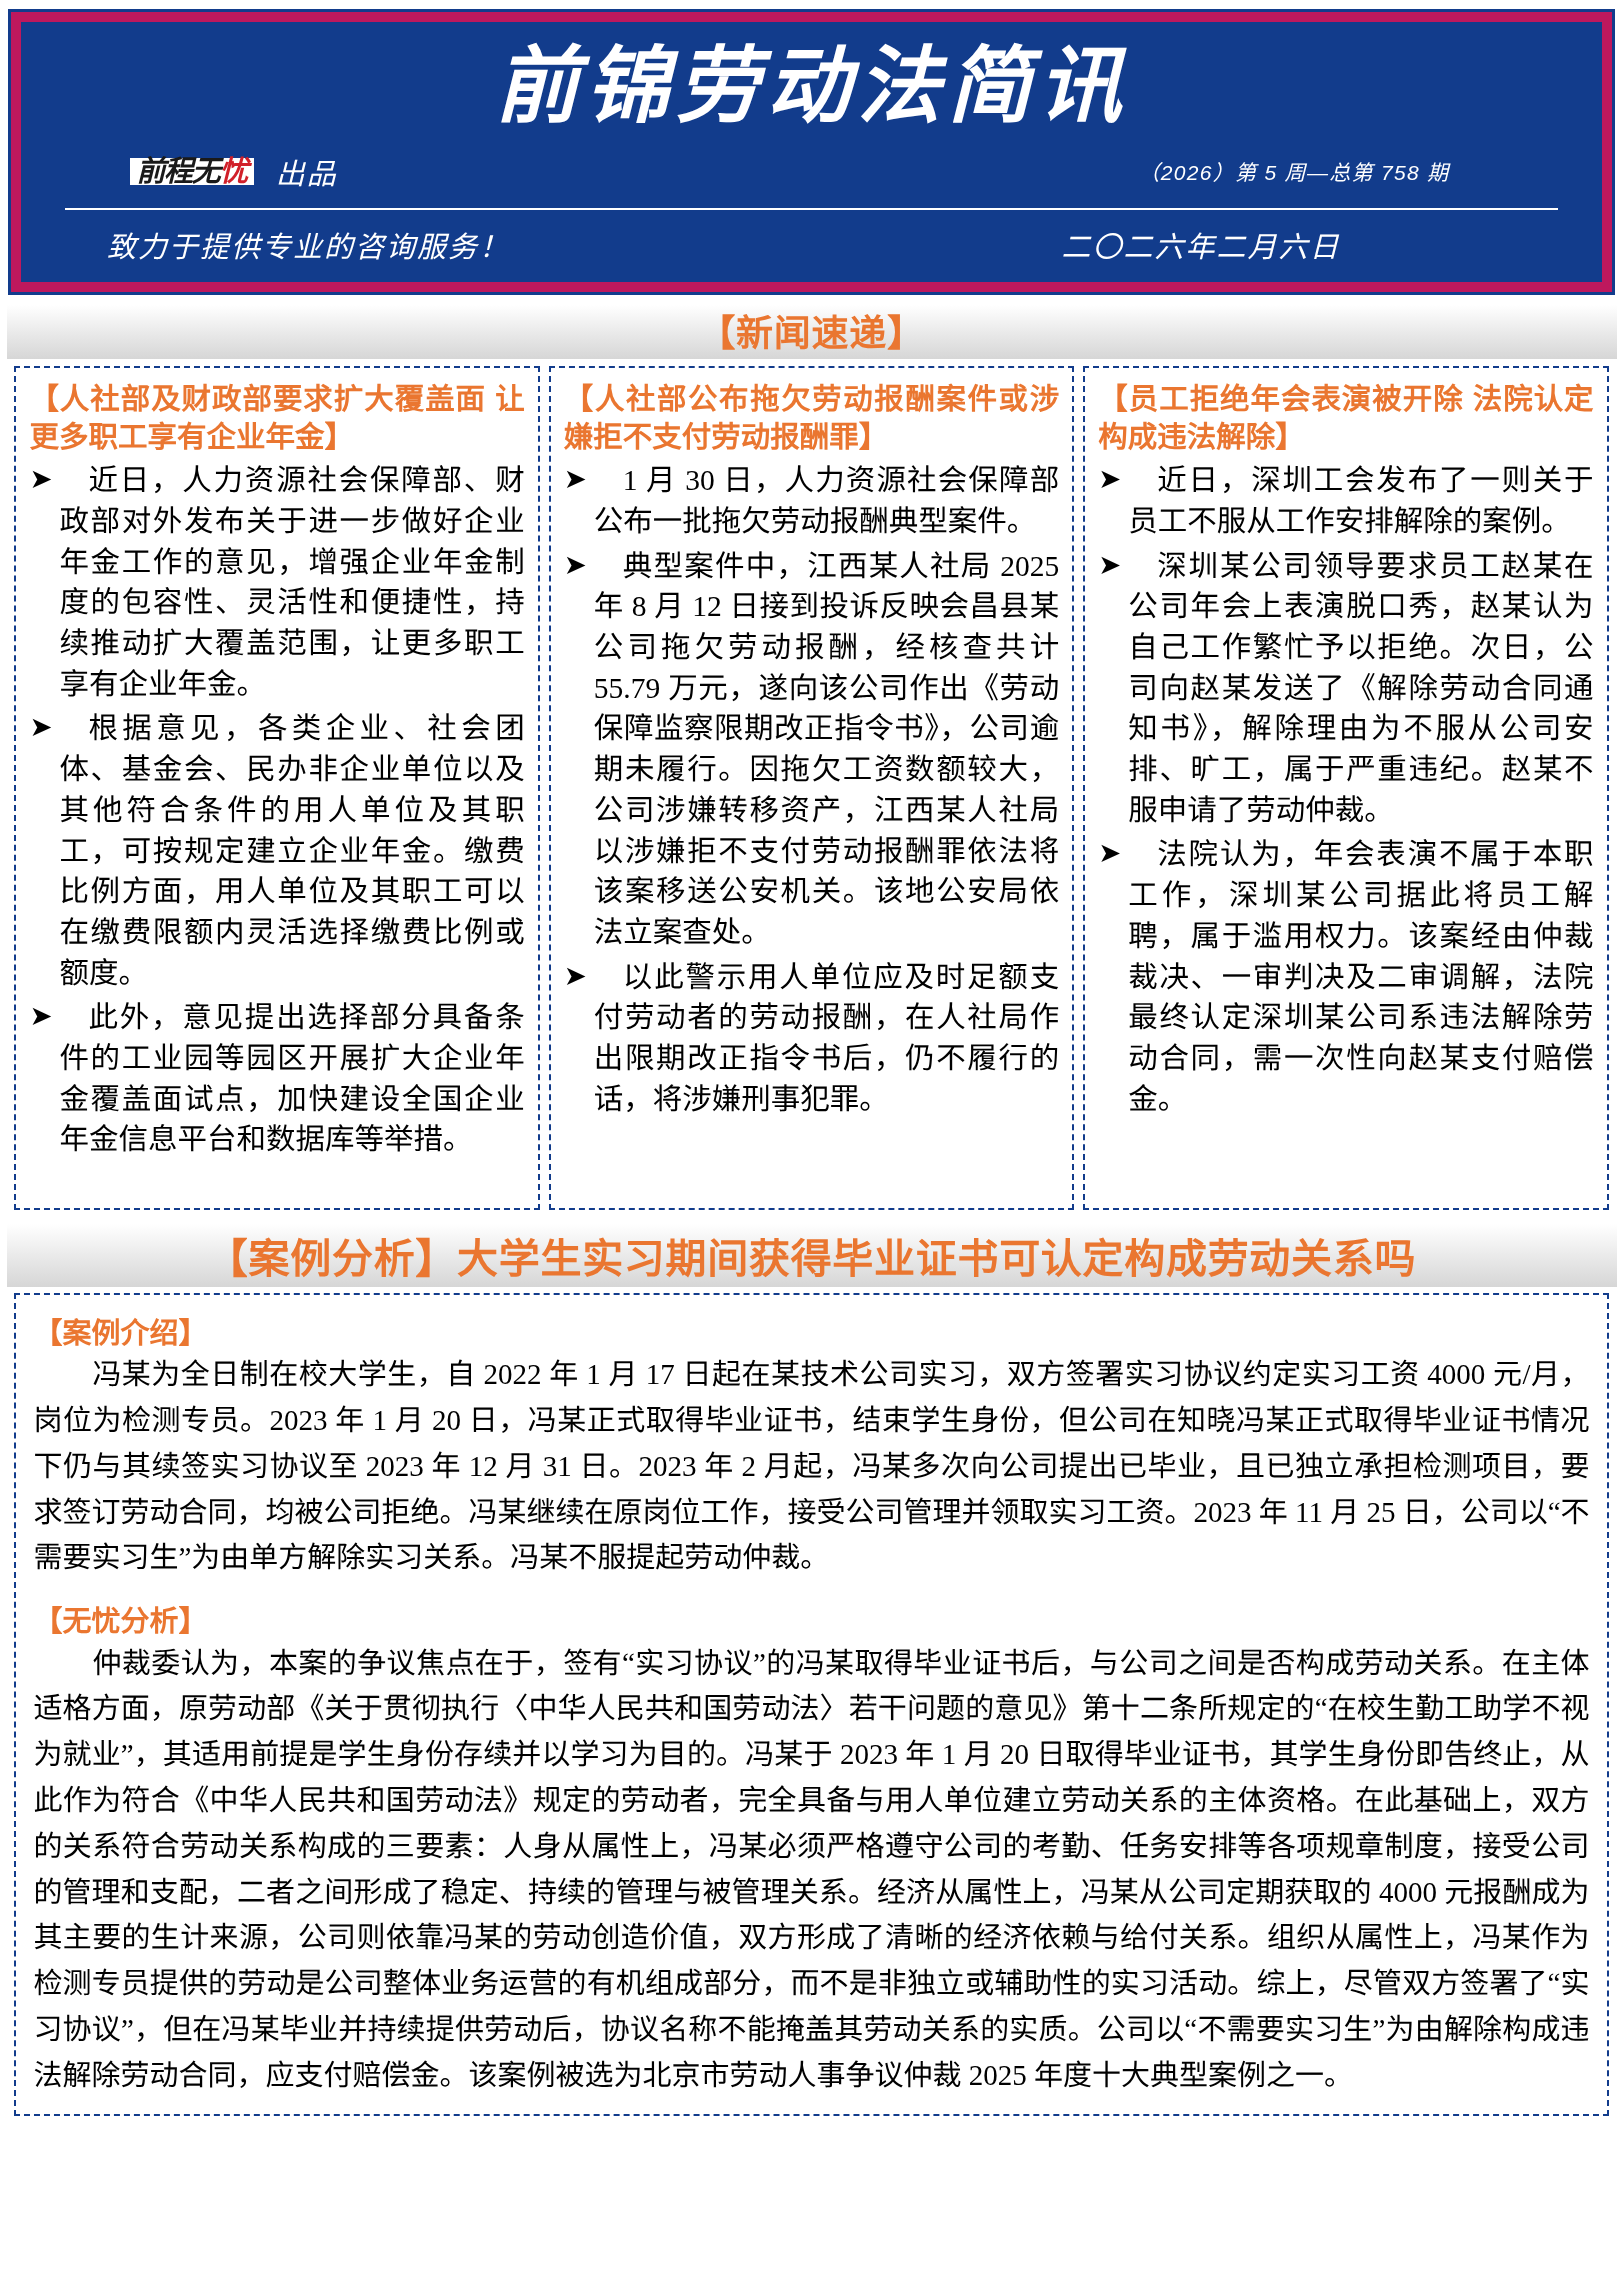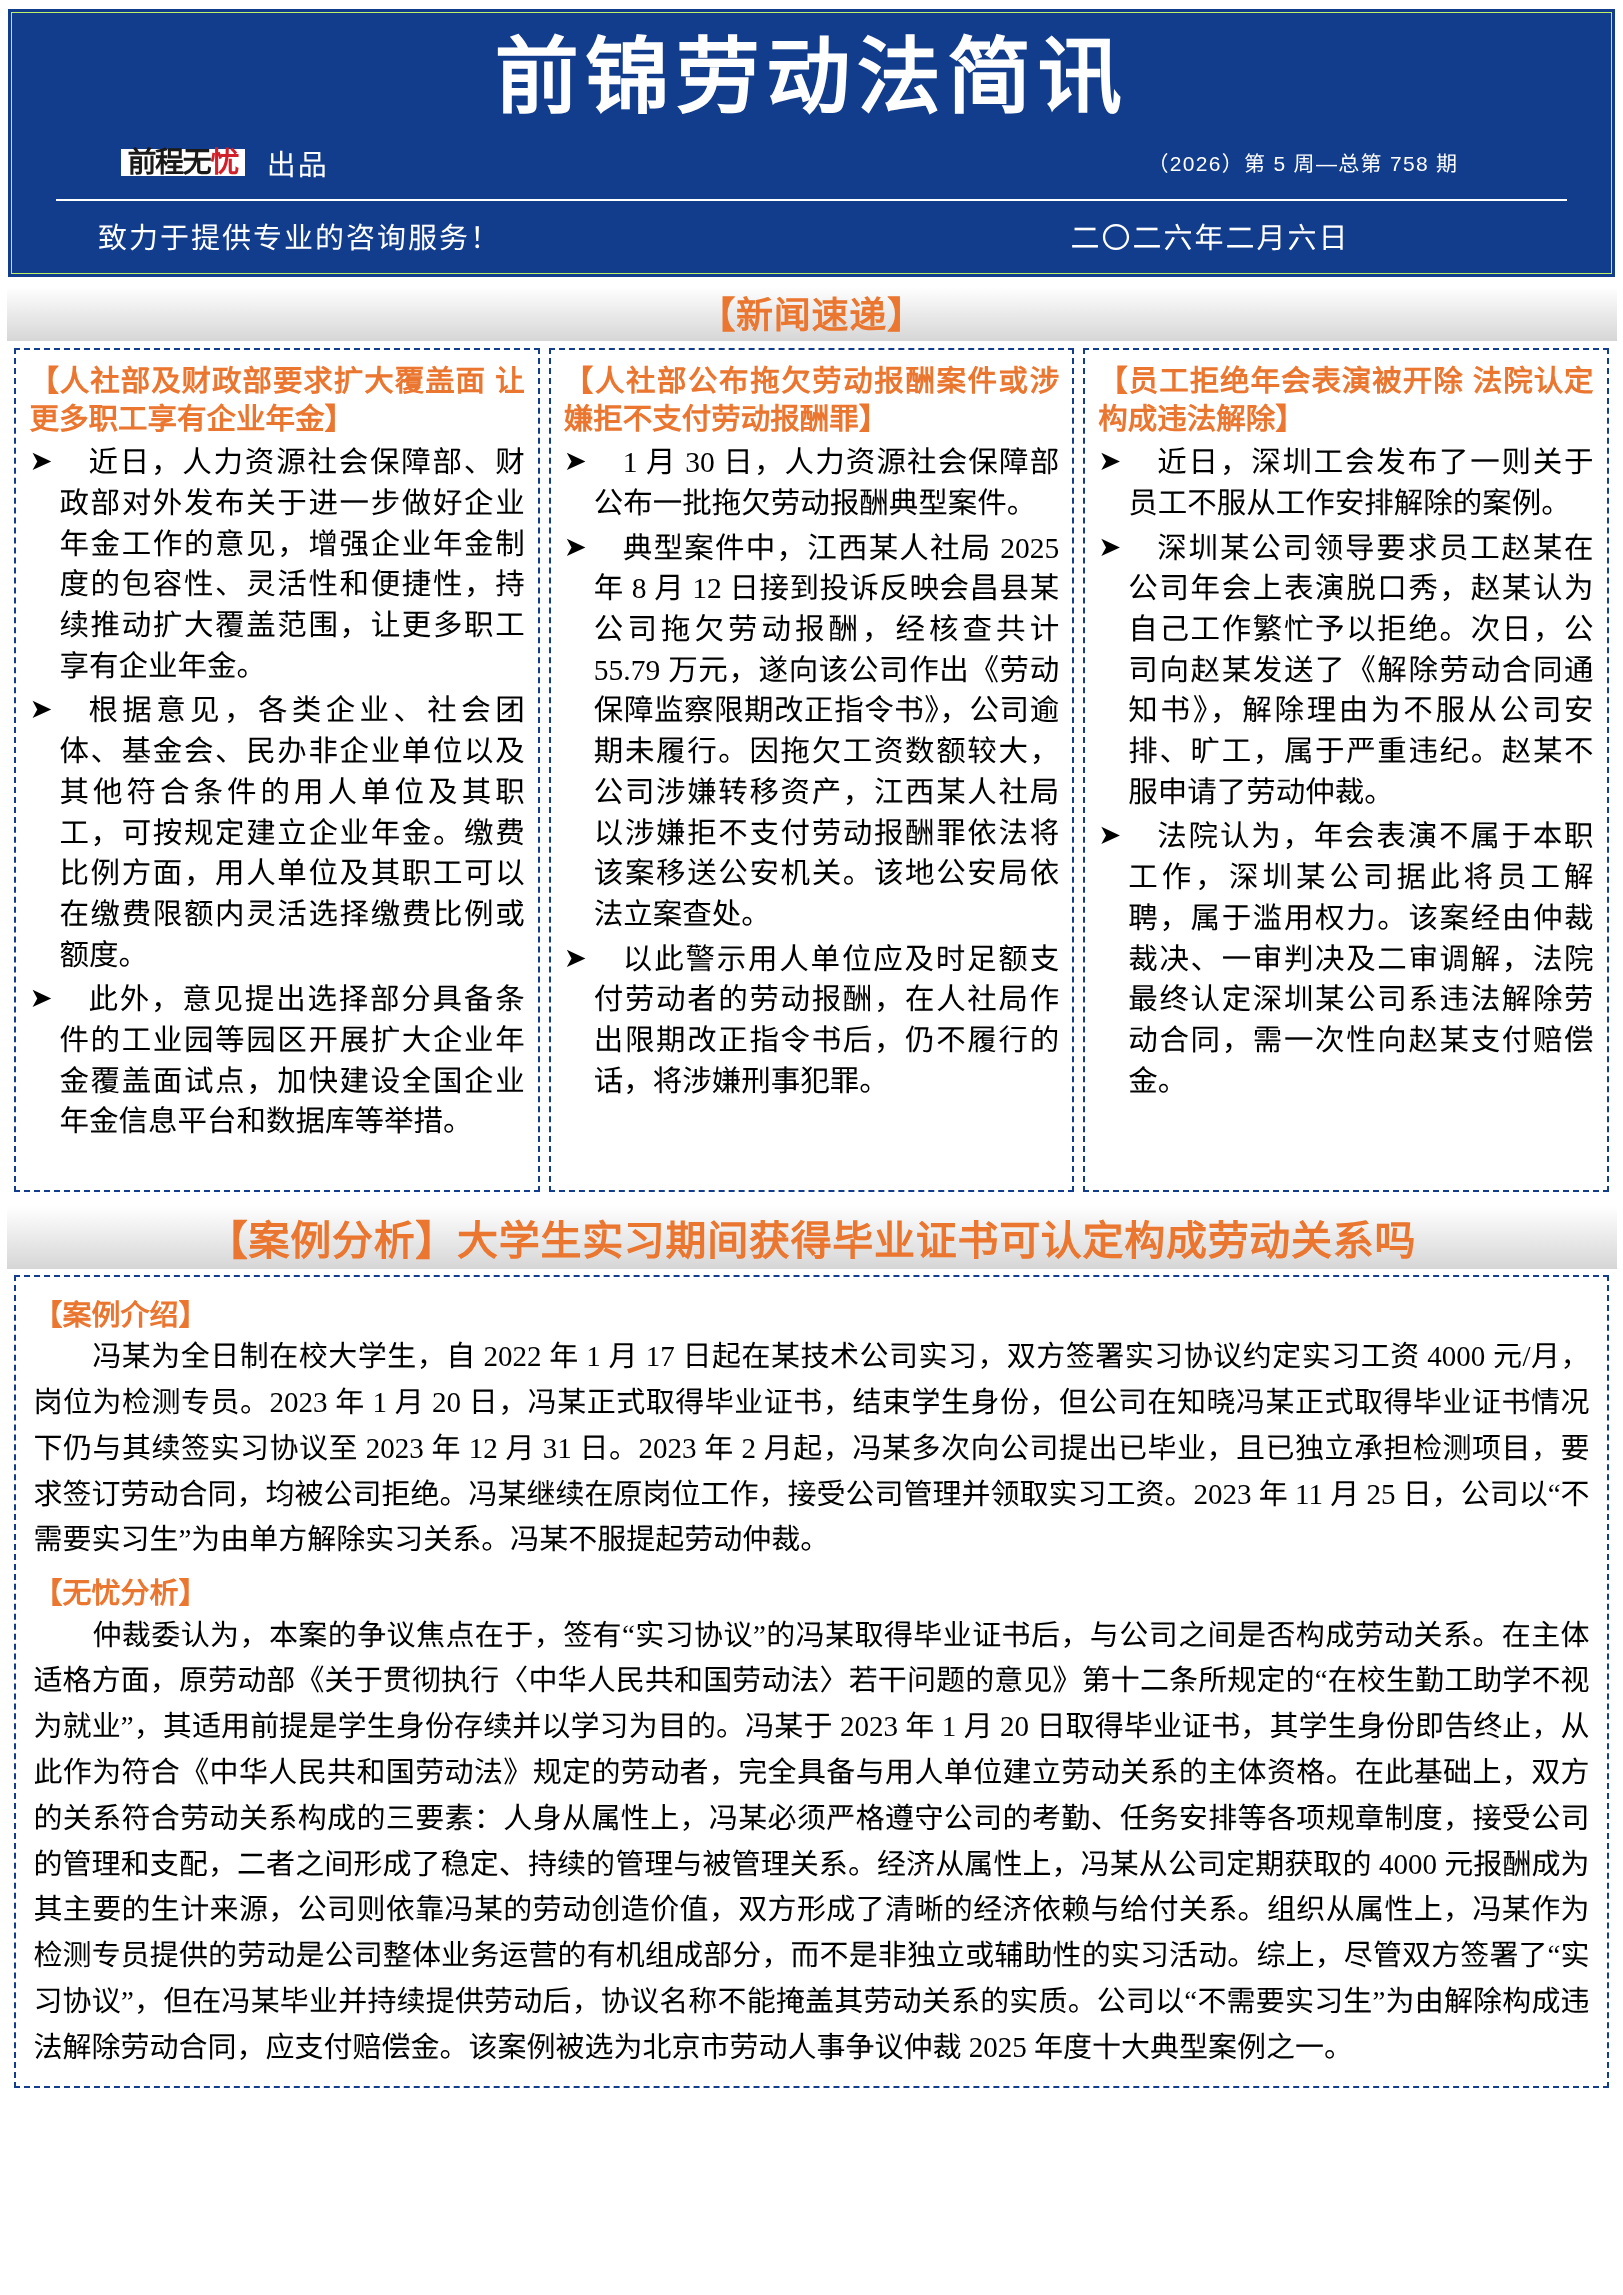--- a/index.html
+++ b/index.html
@@ -15,22 +15,23 @@
     width: 1623px;
     min-height: 2295px;
     position: relative;
     overflow: hidden;
   }
 
   
   .masthead-outer {
     margin: 9.2px 7.9px 0 7.9px;
     border: 3.3px solid #123c8c;
-    background: #bef264;
-    padding: 1px;
+    background: #be185d;
+    padding: 10px;
+    font-style: italic;
   }
   .masthead {
     background: #123c8c;
     padding: 17px 30px 14.4px 30px;
     position: relative;
   }
   .mast-title {
     text-align: center;
     color: #ffffff;
     font-family: "Liberation Sans", "DejaVu Sans", sans-serif;
@@ -174,21 +175,21 @@
     padding: 14.4px 17px 15.7px 17px;
   }
   .case-label {
     color: #ea7630;
     font-family: "Liberation Sans", "DejaVu Sans", sans-serif;
     font-weight: bold;
     font-size: 29px;
     letter-spacing: 0px;
     margin-bottom: 1.3px;
   }
-  .case-label.second { margin-top: 6px; }
+  .case-label.second { margin-top: 16px; }
   .case-para {
     font-size: 29px;
     line-height: 1.58;
     color: #000000;
     text-align: justify;
     text-justify: inter-ideograph;
     text-indent: 59px;
   }
 </style>
 </head>

